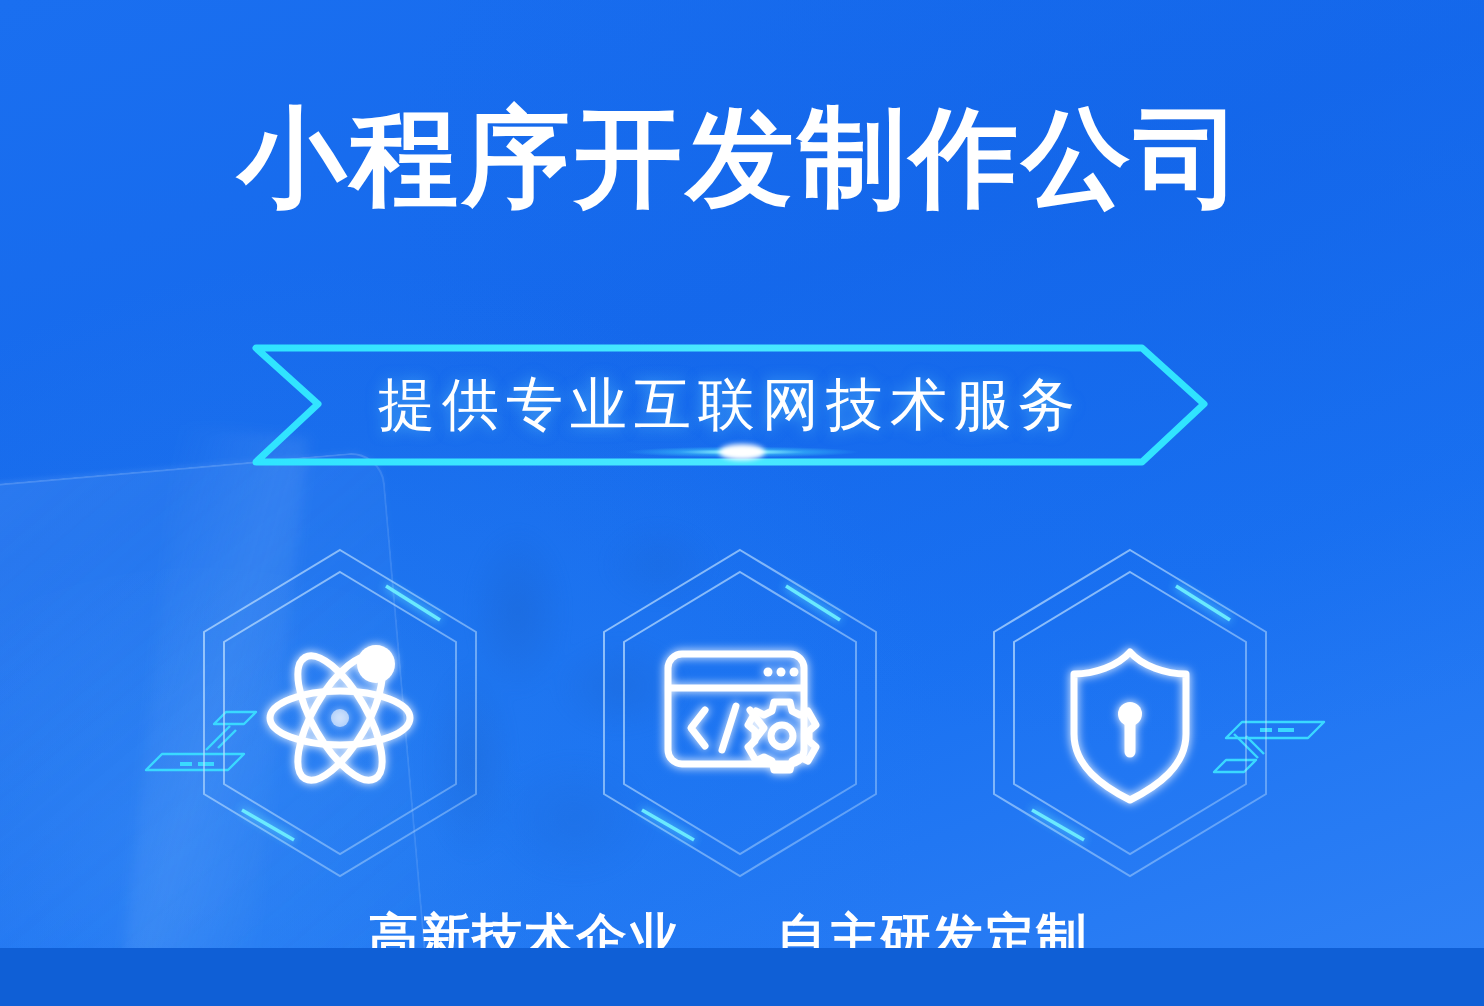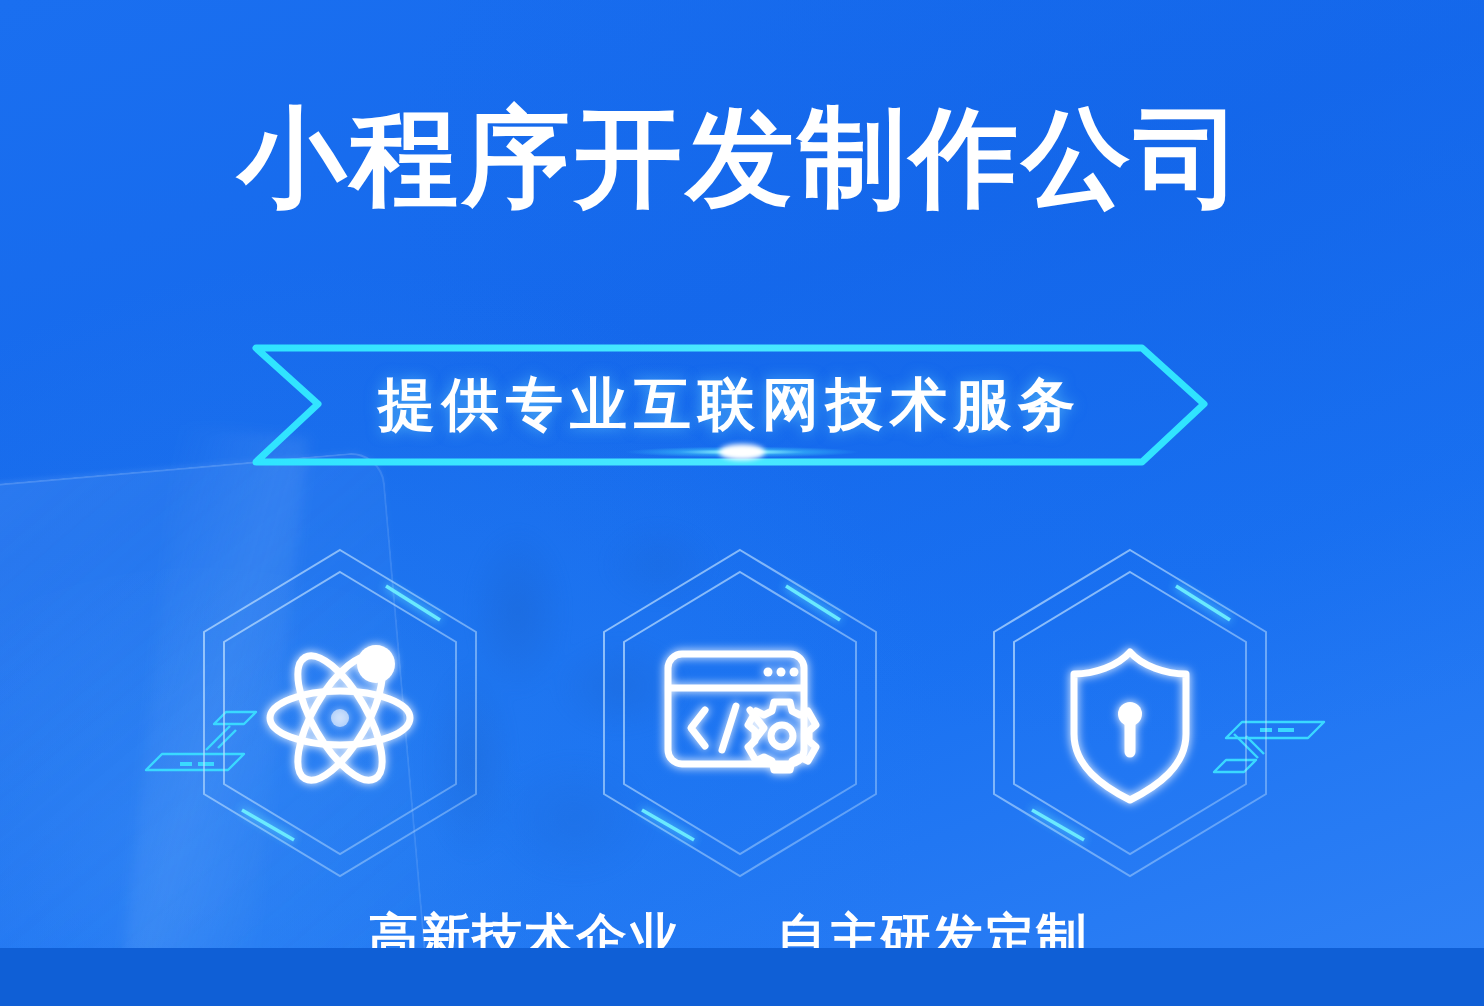--- a/index.html
+++ b/index.html
@@ -130,21 +130,21 @@
     position: absolute;
     left: 250px;
     top: 0;
     width: 960px;
     height: 126px;
     display: flex;
     align-items: center;
     justify-content: center;
     color: #ffffff;
     font-size: 57px;
-    font-weight: bold;
+    font-weight: normal;
     letter-spacing: 7px;
     white-space: nowrap;
     text-shadow: 0 0 14px rgba(120,225,255,0.55);
   }
 
   
   .sub-flare {
     position: absolute;
     left: 50%;
     top: 452px;

